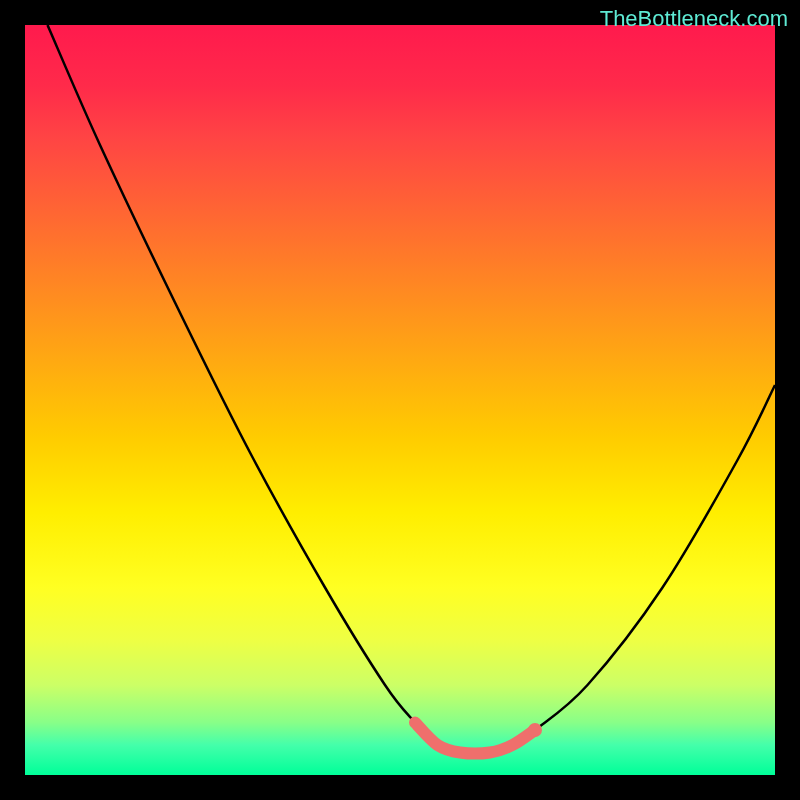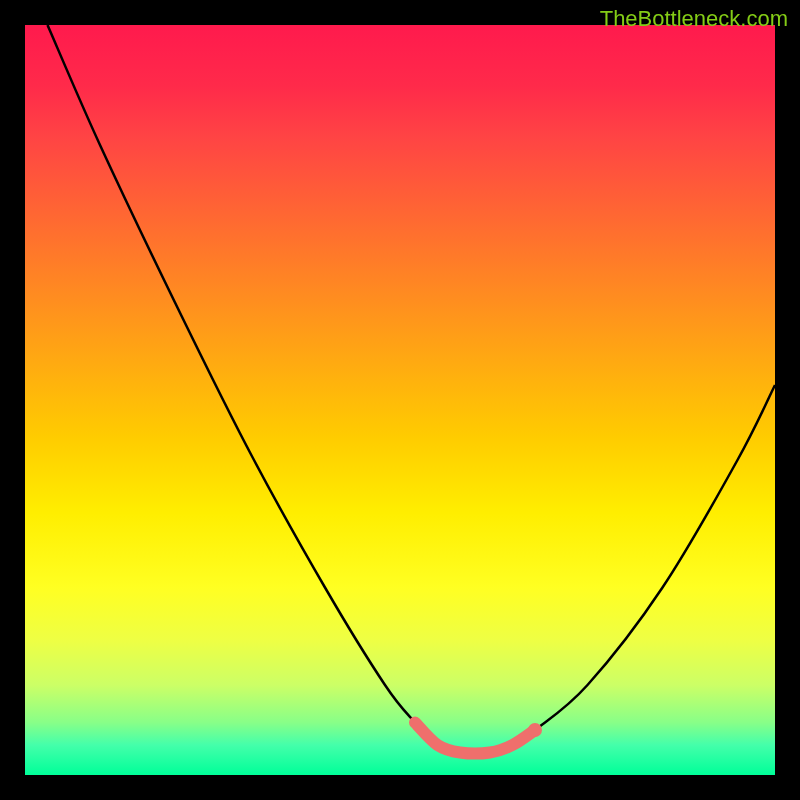--- a/index.html
+++ b/index.html
@@ -8,21 +8,21 @@
     height: 800px;
     background: #000;
     position: relative;
     font-family: Arial, sans-serif;
     overflow: hidden;
   }
   .watermark {
     position: absolute;
     top: 6px;
     right: 12px;
-    color: #84cc16;
+    color: #5eead4;
     font-size: 22px;
     font-weight: 500;
     z-index: 10;
     text-align: center;
   }
   .plot-frame {
     position: absolute;
     left: 25px;
     top: 25px;
     width: 750px;

